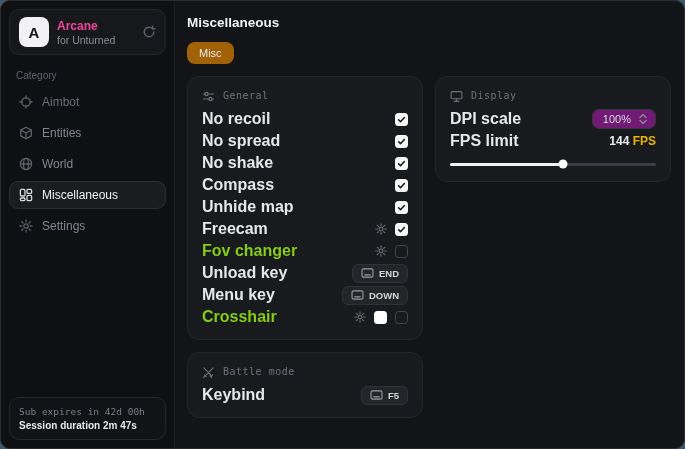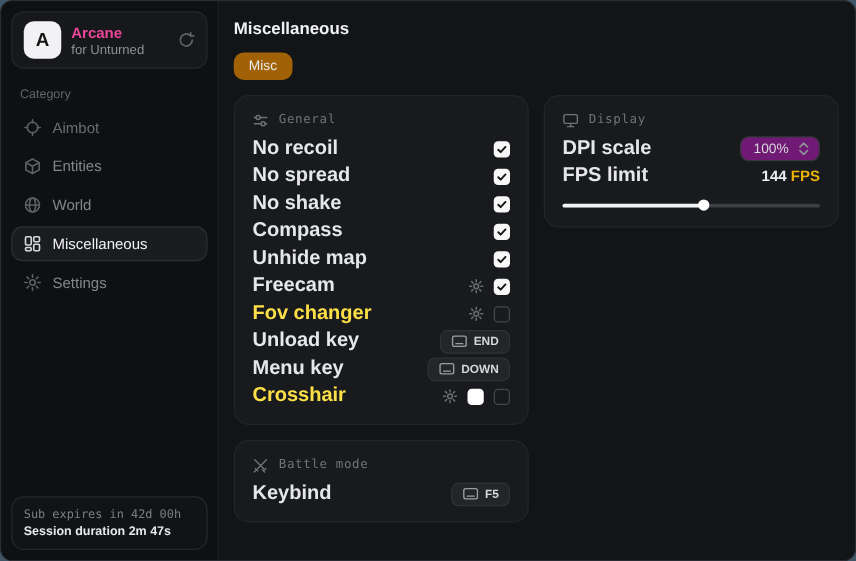--- a/index.html
+++ b/index.html
@@ -62,21 +62,21 @@
     width:100%; background:#191a1d; border:1px solid #232529; border-radius:12px;
     padding:9px 14px 11px;
   }
   .panel-header {
     display:flex; gap:8px; padding:4px 0 5px;
     color:#6f7277; font-family:"DejaVu Sans Mono", monospace; font-size:10px; letter-spacing:.5px;
   }
   .panel-header .ph-ic { display:flex; color:#6f7277; }
   .row { display:flex; align-items:center; height:22px; }
   .row-label { font-size:16px; font-weight:bold; color:#e6e7e8; }
-  .row-label.dim { color:#fde047; }
+  .row-label.dim { color:#84cc16; }
   .controls { margin-left:auto; display:flex; align-items:center; gap:8px; }
   .checkbox {
     width:13px; height:13px; border-radius:3.5px; background:#f7f7f8;
     display:flex; align-items:center; justify-content:center; cursor:pointer;
   }
   .checkbox.unchecked { background:transparent; border:1.5px solid #45474c; }
   .gear-mini { display:flex; color:#6b6e73; cursor:pointer; }
   .swatch { width:13px; height:13px; border-radius:3.5px; background:#ffffff; cursor:pointer; }
   .kbd-badge {
     display:flex; align-items:center; gap:5px;

